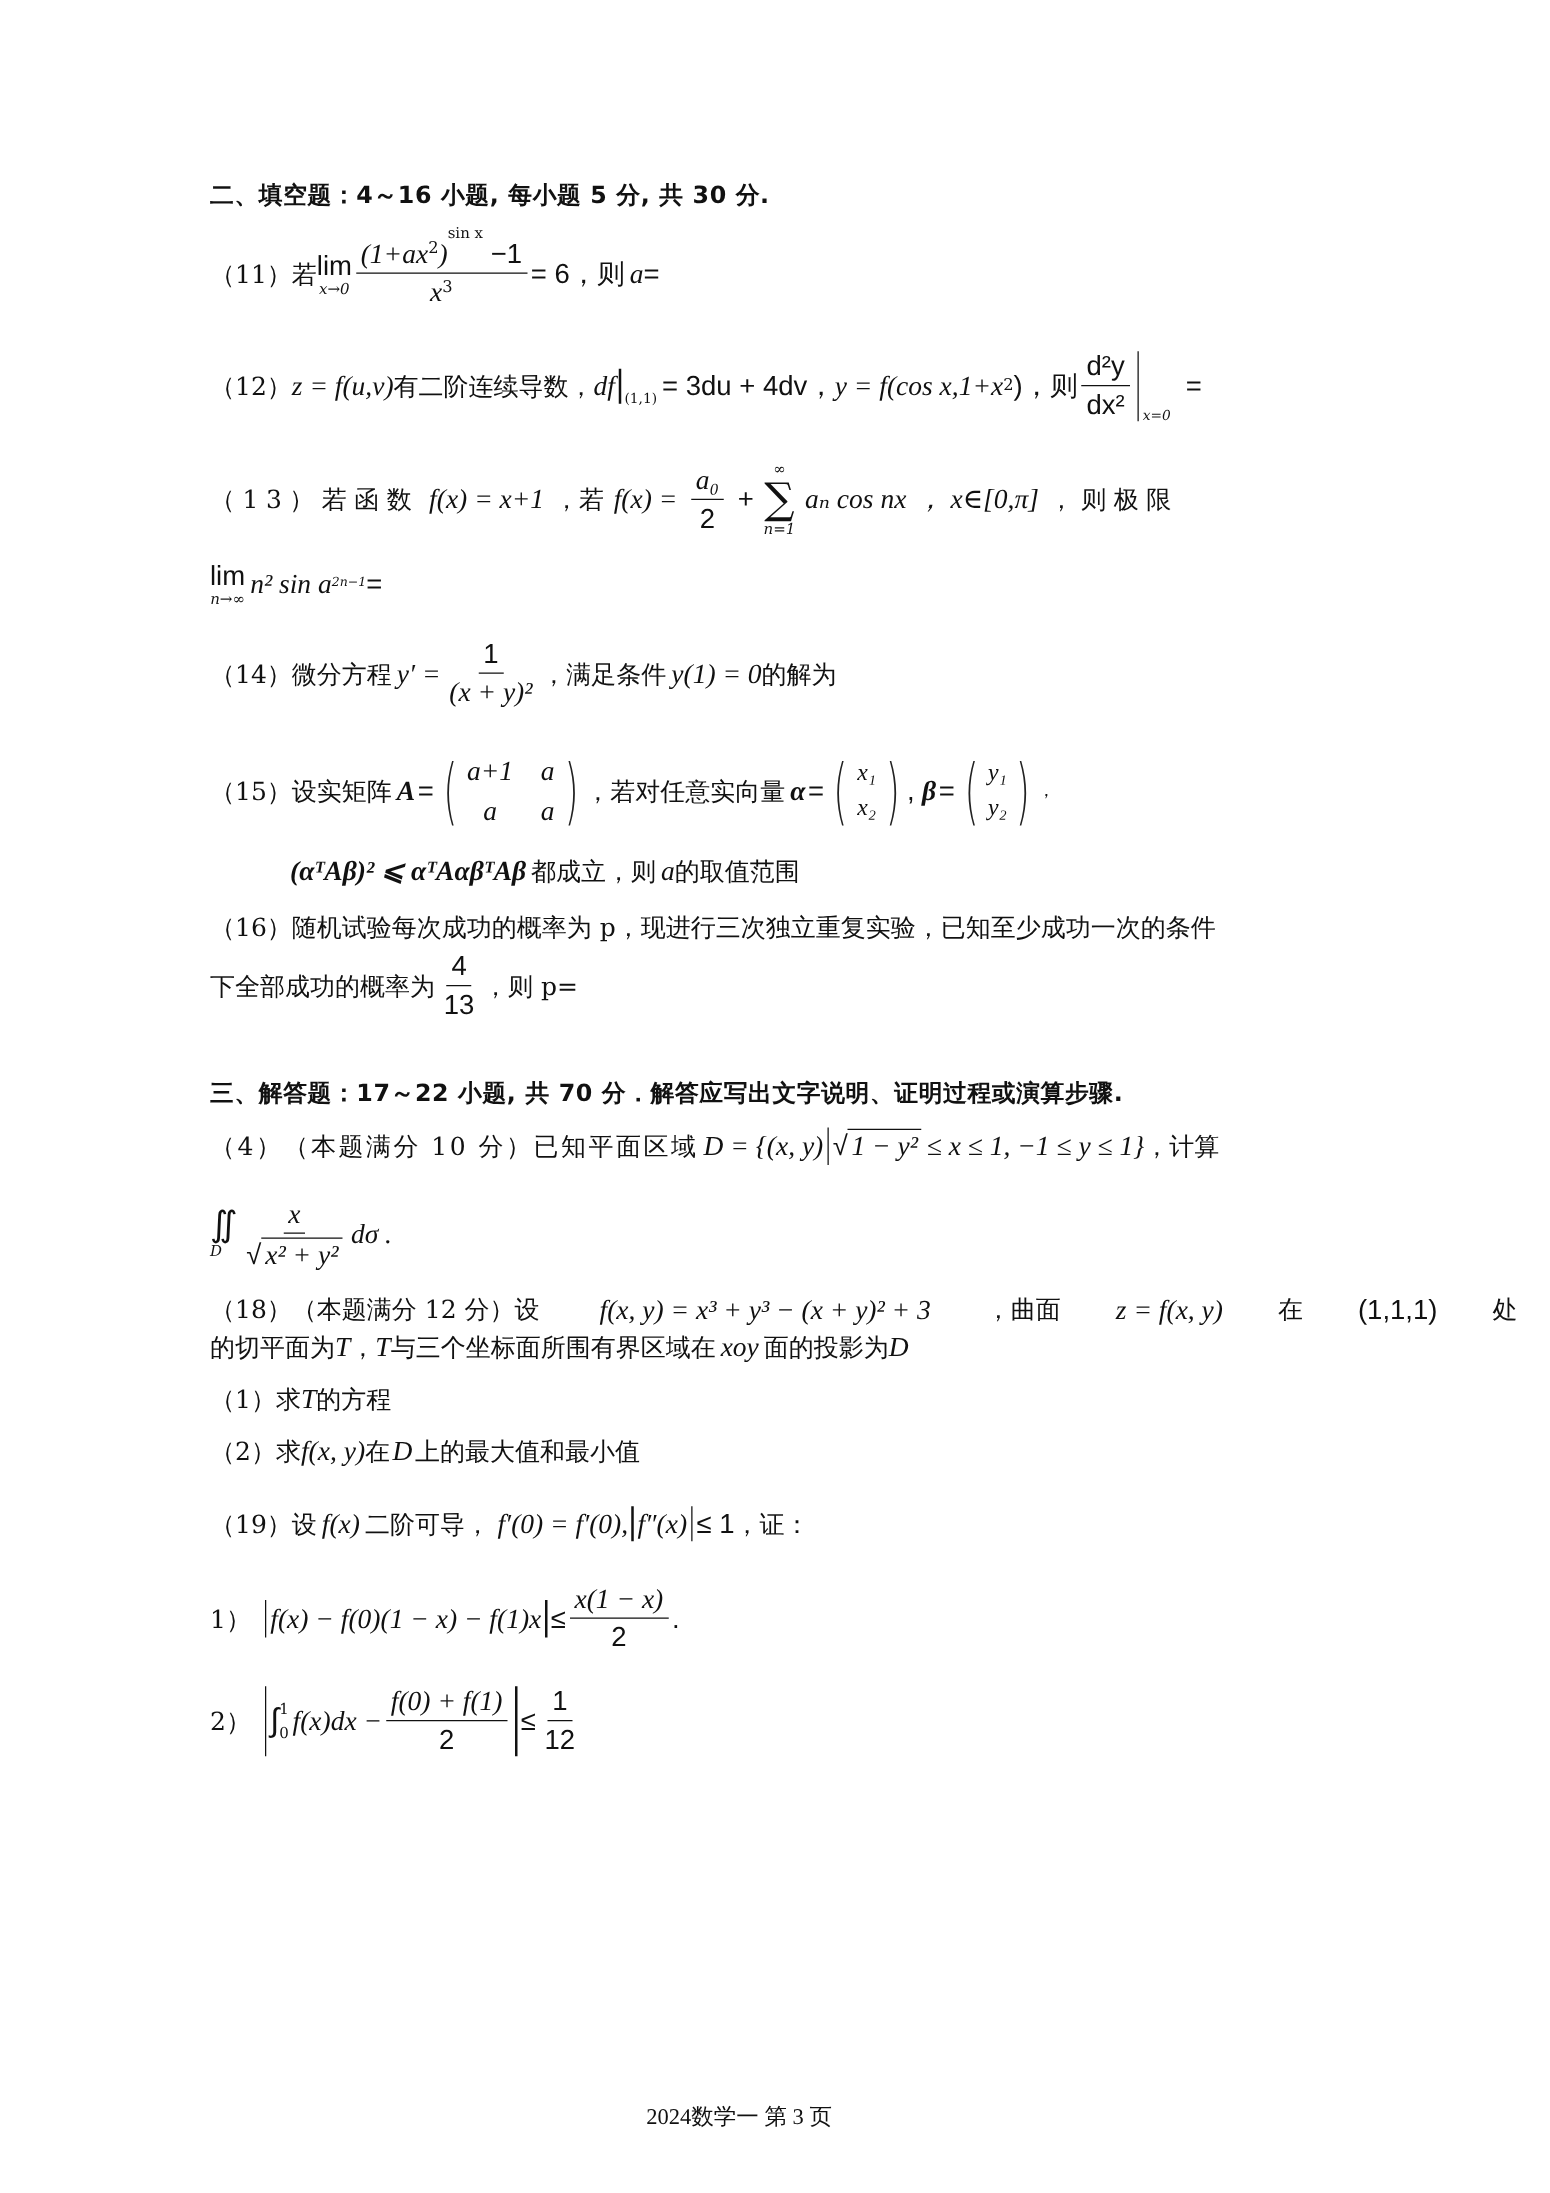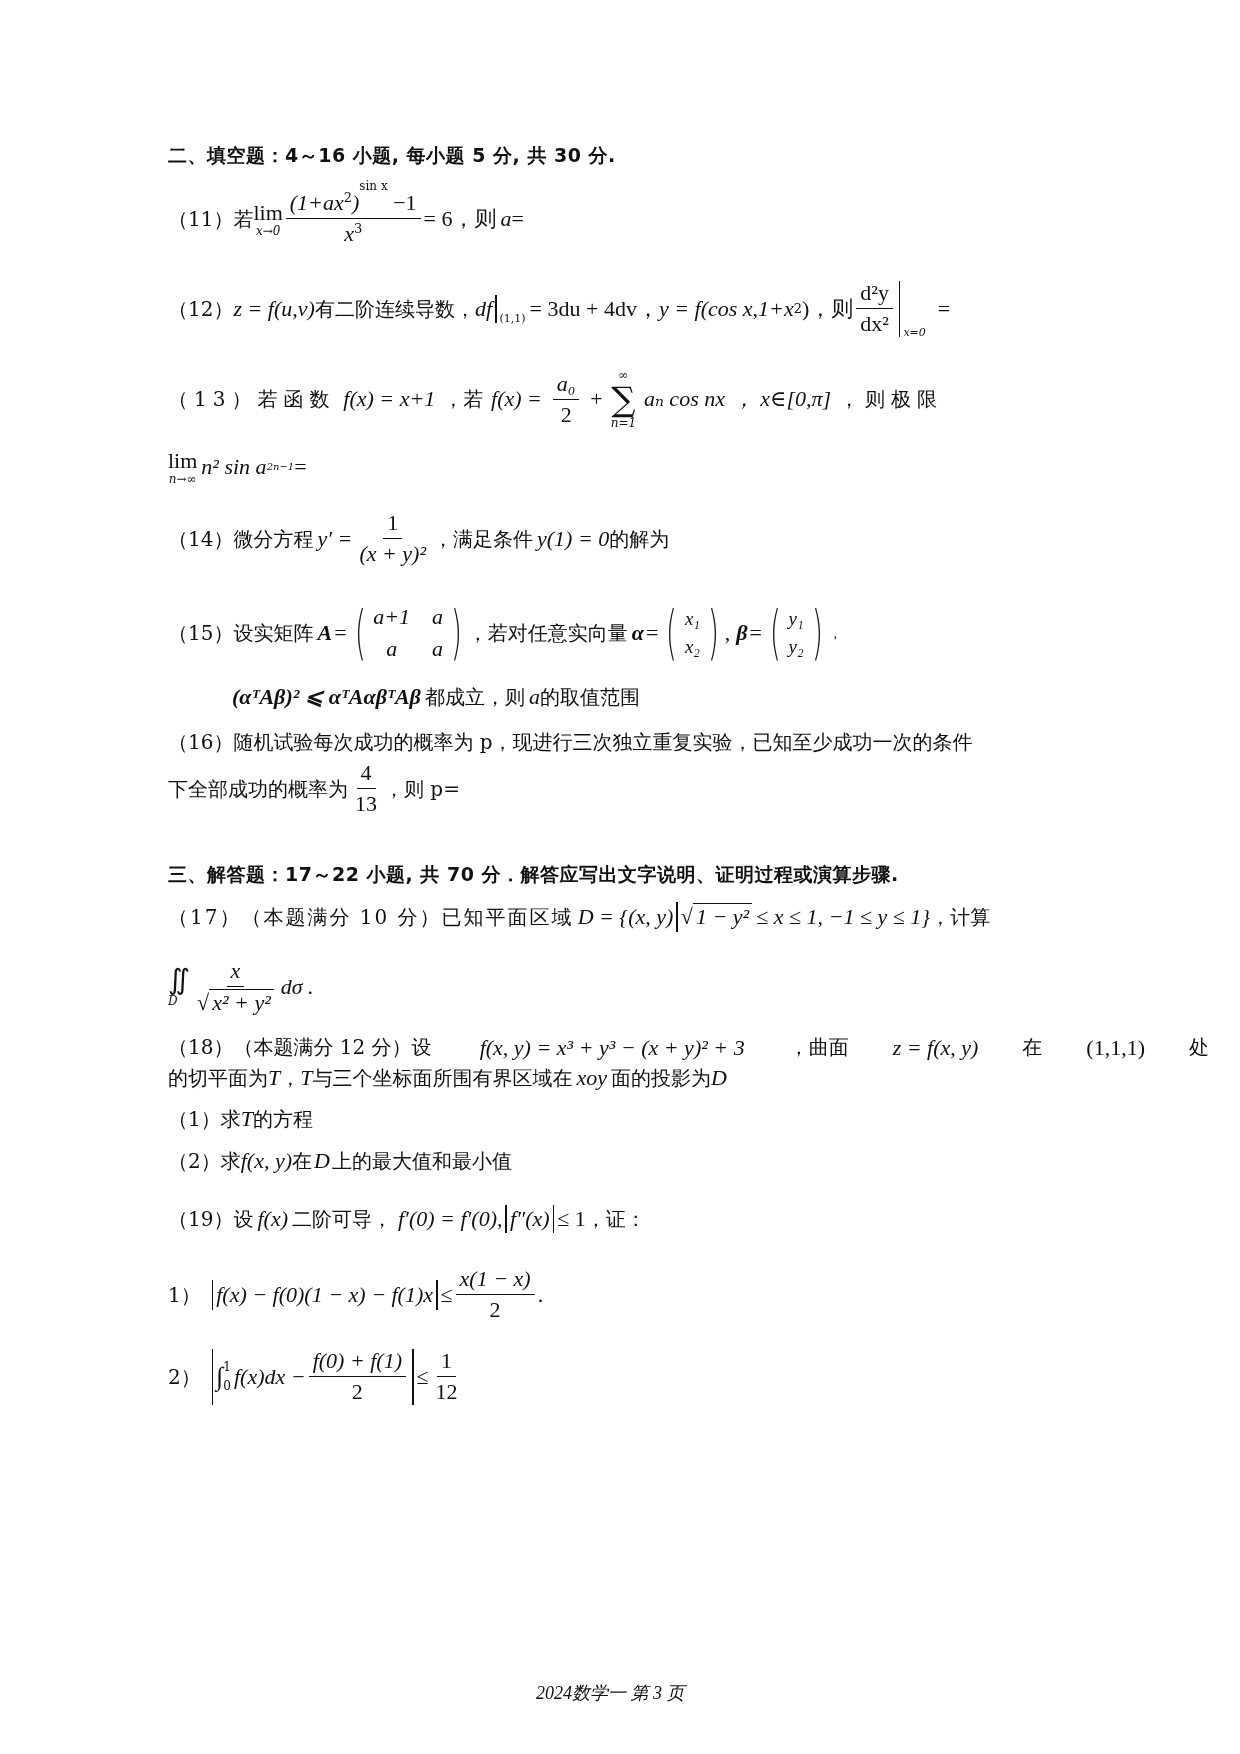--- a/index.html
+++ b/index.html
@@ -8,21 +8,21 @@
     font-family: "DejaVu Serif", "Liberation Serif", serif;
     color: #111111;
   }
   .abs { position: absolute; white-space: nowrap; }
   .section-title {
     font-family: "DejaVu Sans", "Liberation Sans", sans-serif;
     font-size: 19px; font-weight: bold; letter-spacing: 0.5px;
   }
   .q { font-size: 20px; line-height: 1.2; }
   .m { font-family: "Liberation Serif", "DejaVu Serif", serif; font-style: italic; font-size: 22px; }
-  .mr { font-family: Liberation Serif, serif; font-size: 22px; }
+  .mr { font-family: Liberation Sans, sans-serif; font-size: 22px; }
   .mb { font-family: "Liberation Serif", "DejaVu Serif", serif; font-style: italic; font-weight: bold; font-size: 22px; }
   .frac { display: inline-flex; flex-direction: column; align-items: center; vertical-align: middle; margin: 0 3px; }
   .frac .num { padding: 0 4px 2px 4px; border-bottom: 1.5px solid #111; text-align: center; }
   .frac .den { padding: 2px 4px 0 4px; text-align: center; }
   .sup { font-size: 13px; vertical-align: super; }
   .sub { font-size: 10px; vertical-align: sub; }
   .lim { display: inline-flex; flex-direction: column; align-items: center; vertical-align: middle; }
   .lim .under { font-size: 12px; font-style: italic; margin-top: -2px; }
   .matrix { display: inline-flex; align-items: center; vertical-align: middle; }
   .paren { font-size: 58px; font-weight: 100; line-height: 1; transform: scaleX(0.5); font-family: "DejaVu Sans", sans-serif; color:#222; }
@@ -168,21 +168,21 @@
   <span class="frac">
     <span class="num mr">4</span>
     <span class="den mr">13</span>
   </span>
   <span>，则 p=</span>
 </div>
 
 <div class="abs section-title" style="left:168px; top:862px;text-align:center;">三、解答题：17～22 小题, 共 70 分．解答应写出文字说明、证明过程或演算步骤.</div>
 
 <div class="abs q" style="left:168px; top:902px; display:flex; align-items:center;">
-  <span style="letter-spacing:2px;">（17）（本题满分 10 分）已知平面区域</span>
+  <span style="letter-spacing:2px;">（4）（本题满分 10 分）已知平面区域</span>
   <span class="m" style="margin-left:4px;">D = {(x, y)</span>
   <span class="bar" style="height:30px;"></span>
   <span class="sqrt">
     <span class="mr">√</span>
     <span class="rad m">1 − y²</span>
   </span>
   <span class="m" style="margin-left:4px;">≤ x ≤ 1,  −1 ≤ y ≤ 1}</span>
   <span>，计算</span>
 </div>
 <div class="abs q" style="left:168px; top:958px; display:flex; align-items:center;">
@@ -271,13 +271,13 @@
     <span class="den mr">2</span>
   </span>
   <span class="bar" style="height:56px;"></span>
   <span class="mr">≤</span>
   <span class="frac">
     <span class="num mr">1</span>
     <span class="den mr">12</span>
   </span>
 </div>
 
-<div class="abs footer" style="left:536px; top:1681px;font-style:italic;">2024数学一  第 3 页</div>
+<div class="abs footer" style="left:517px; top:1681px;">2024数学一  第 3 页</div>
 
 </body></html>

